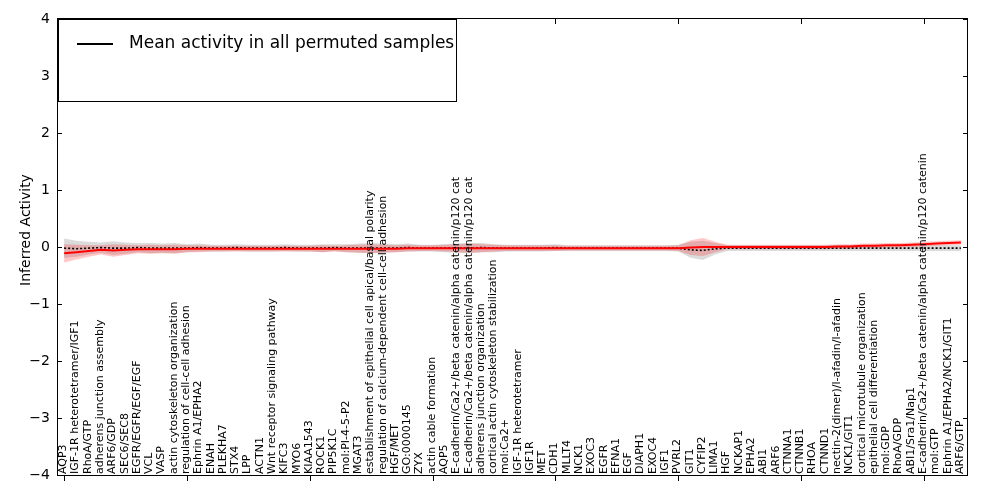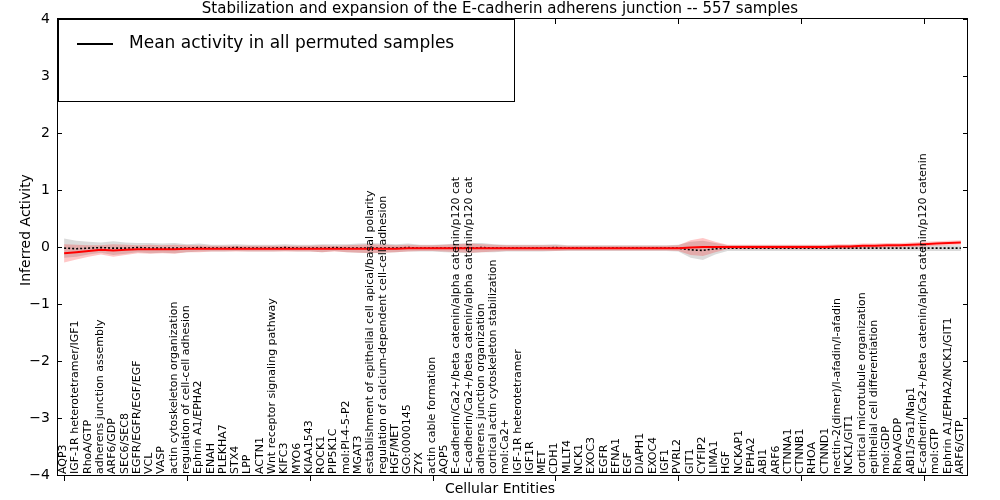--- a/index.html
+++ b/index.html
@@ -117,21 +117,21 @@
     font-size: 11px;
     line-height: 11px;
     color: #000;
     white-space: nowrap;
   }
   
   #legend {
     position: absolute;
     left: 58px;
     top: 19px;
-    width: 457px;
+    width: 399px;
     height: 83px;
     background: #ffffff;
     border: 1px solid #000000;
     box-sizing: border-box;
     z-index: 20;
   }
   .legend-row {
     position: absolute;
     left: 0;
     width: 100%;
@@ -157,21 +157,20 @@
   svg.plotsvg {
     position: absolute;
     left: 0; top: 0;
   }
 </style>
 </head>
 <body>
 
 <div id="figure">
 
-  <div id="chart-title">Stabilization and expansion of the E-cadherin adherens junction -- 557 samples</div>
 
   <div id="ylabel">Inferred Activity</div>
 
   <div id="yticks-container">
       <div class="ytick-label" style="top: 11px; left: 0px; width: 50px;">4</div>
       <div class="ytick-mark" style="top: 19px;"></div>
       <div class="ytick-mark-right" style="top: 19px;"></div>
       <div class="ytick-label" style="top: 68px; left: 0px; width: 50px;">3</div>
       <div class="ytick-mark" style="top: 76px;"></div>
       <div class="ytick-mark-right" style="top: 76px;"></div>
@@ -295,21 +294,20 @@
       <div class="cat-label" style="left: 878.872px;">epithelial cell differentiation</div>
       <div class="cat-label" style="left: 891.155px;">mol:GDP</div>
       <div class="cat-label" style="left: 903.439px;">RhoA/GDP</div>
       <div class="cat-label" style="left: 915.723px;">ABI1/Sra1/Nap1</div>
       <div class="cat-label" style="left: 928.007px;">E-cadherin/Ca2+/beta catenin/alpha catenin/p120 catenin</div>
       <div class="cat-label" style="left: 940.291px;">mol:GTP</div>
       <div class="cat-label" style="left: 952.574px;">Ephrin A1/EPHA2/NCK1/GIT1</div>
       <div class="cat-label" style="left: 964.858px;">ARF6/GTP</div>
     </div>
 
-  <div id="xlabel">Cellular Entities</div>
 
   <div id="legend">
     <div class="legend-row r0">
       <div class="legend-swatch" style="background: rgb(0, 0, 0);"></div>
       <div class="legend-text">Mean activity in all permuted samples</div>
     </div>
   </div>
 
 </div>
 

